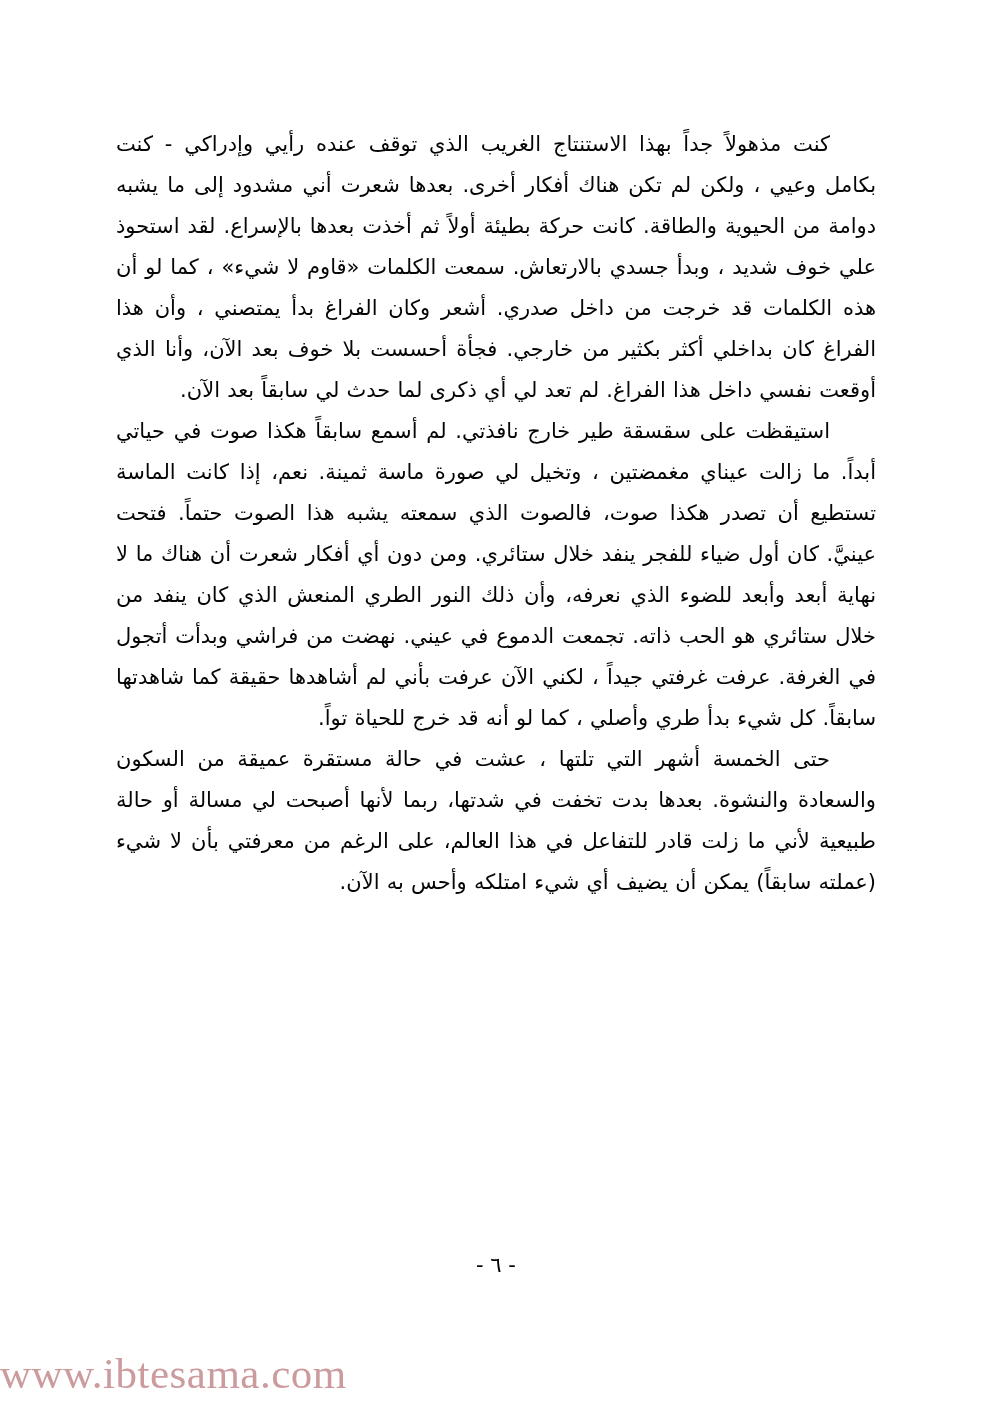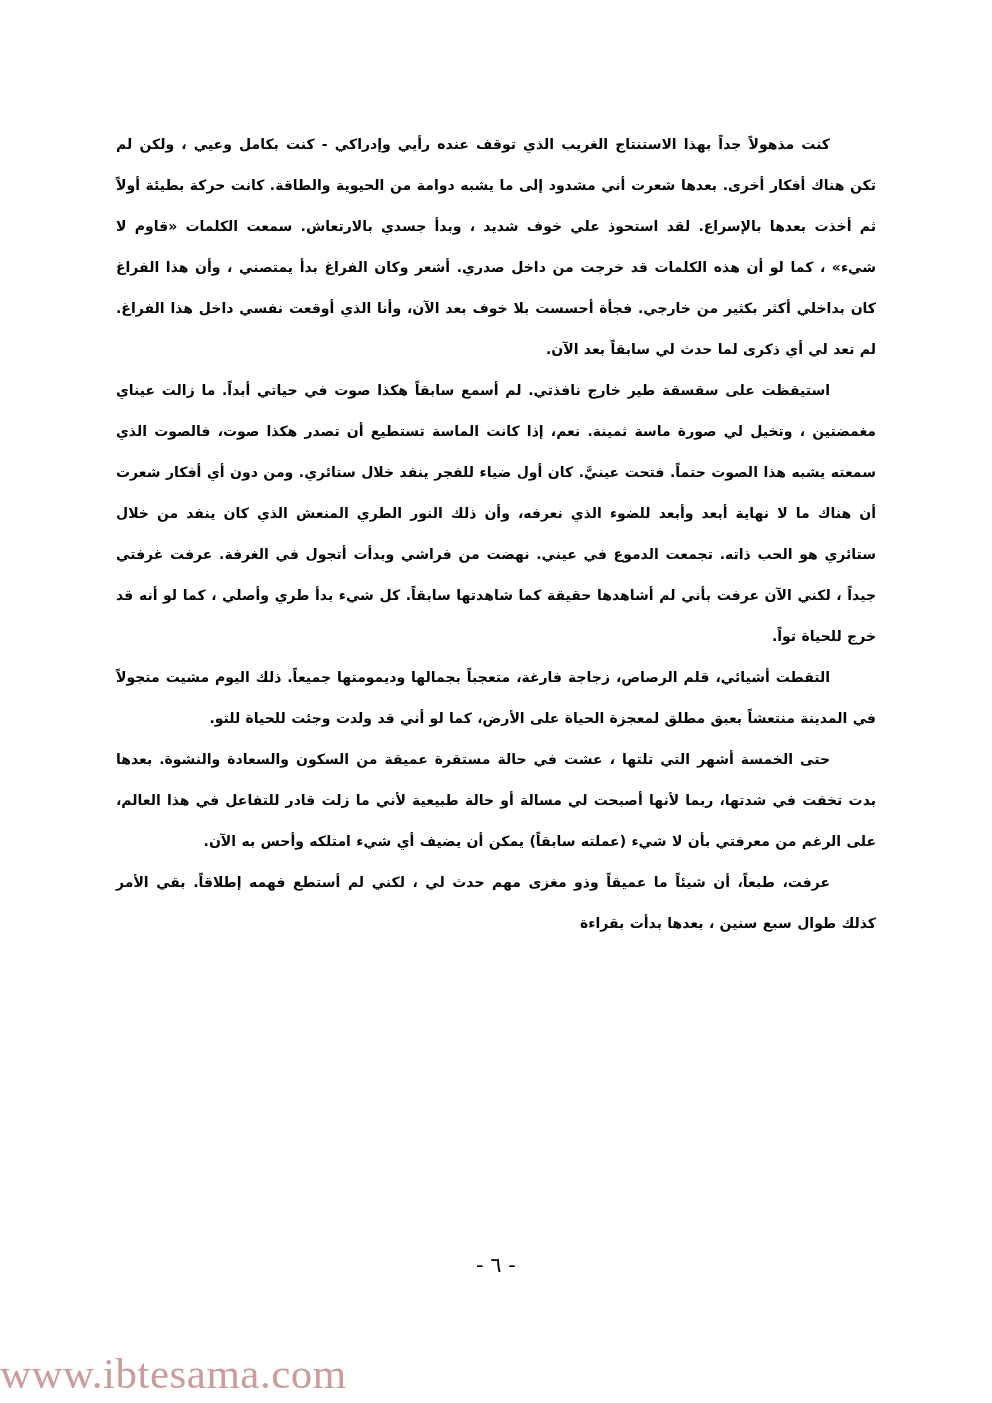--- a/index.html
+++ b/index.html
@@ -23,29 +23,29 @@
     right: 116px;
     left: 116px;
     direction: rtl;
     text-align: justify;
     text-align-last: right;
     color: #000000;
   }
   .para {
     margin: 0;
     padding: 0;
-    font-size: 14px;
+    font-size: 21px;
     line-height: 41px;
     text-indent: 46px;
     direction: rtl;
     text-align: justify;
     text-align-last: right;
     word-spacing: 0.5px;
     letter-spacing: 0px;
-    font-weight: 700;
+    font-weight: 400;
     color: #050505;
     -webkit-font-smoothing: none;
   }
   .page-number {
     position: absolute;
     top: 1250px;
     left: 0;
     right: 0;
     text-align: center;
     direction: rtl;
@@ -70,22 +70,20 @@
   }
 </style>
 </head>
 <body>
 
 <div class="page">
 
   <div class="text-block">
     <p class="para">كنت مذهولاً جداً بهذا الاستنتاج الغريب الذي توقف عنده رأيي وإدراكي - كنت بكامل وعيي ، ولكن لم تكن هناك أفكار أخرى. بعدها شعرت أني مشدود إلى ما يشبه دوامة من الحيوية والطاقة. كانت حركة بطيئة أولاً ثم أخذت بعدها بالإسراع. لقد استحوذ علي خوف شديد ، وبدأ جسدي بالارتعاش. سمعت الكلمات «قاوم لا شيء» ، كما لو أن هذه الكلمات قد خرجت من داخل صدري. أشعر وكان الفراغ بدأ يمتصني ، وأن هذا الفراغ كان بداخلي أكثر بكثير من خارجي. فجأة أحسست بلا خوف بعد الآن، وأنا الذي أوقعت نفسي داخل هذا الفراغ. لم تعد لي أي ذكرى لما حدث لي سابقاً بعد الآن.</p>
     <p class="para">استيقظت على سقسقة طير خارج نافذتي. لم أسمع سابقاً هكذا صوت في حياتي أبداً. ما زالت عيناي مغمضتين ، وتخيل لي صورة ماسة ثمينة. نعم، إذا كانت الماسة تستطيع أن تصدر هكذا صوت، فالصوت الذي سمعته يشبه هذا الصوت حتماً. فتحت عينيَّ. كان أول ضياء للفجر ينفد خلال ستائري. ومن دون أي أفكار شعرت أن هناك ما لا نهاية أبعد وأبعد للضوء الذي نعرفه، وأن ذلك النور الطري المنعش الذي كان ينفد من خلال ستائري هو الحب ذاته. تجمعت الدموع في عيني. نهضت من فراشي وبدأت أتجول في الغرفة. عرفت غرفتي جيداً ، لكني الآن عرفت بأني لم أشاهدها حقيقة كما شاهدتها سابقاً. كل شيء بدأ طري وأصلي ، كما لو أنه قد خرج للحياة تواً.</p>
-    <p class="para">التقطت أشيائي، قلم الرصاص، زجاجة فارغة، متعجباً بجمالها وديمومتها جميعاً. ذلك اليوم مشيت متجولاً في المدينة منتعشاً بعبق مطلق لمعجزة الحياة على الأرض، كما لو أني قد ولدت وجئت للحياة للتو.</p>
     <p class="para">حتى الخمسة أشهر التي تلتها ، عشت في حالة مستقرة عميقة من السكون والسعادة والنشوة. بعدها بدت تخفت في شدتها، ربما لأنها أصبحت لي مسالة أو حالة طبيعية لأني ما زلت قادر للتفاعل في هذا العالم، على الرغم من معرفتي بأن لا شيء (عملته سابقاً) يمكن أن يضيف أي شيء امتلكه وأحس به الآن.</p>
-    <p class="para">عرفت، طبعاً، أن شيئاً ما عميقاً وذو مغزى مهم حدث لي ، لكني لم أستطع فهمه إطلاقاً. بقي الأمر كذلك طوال سبع سنين ، بعدها بدأت بقراءة</p>
   </div>
 
   <div class="page-number">- ٦ -</div>
 
   <div class="watermark">www.ibtesama.com</div>
 
 </div>
 
 </body></html>

